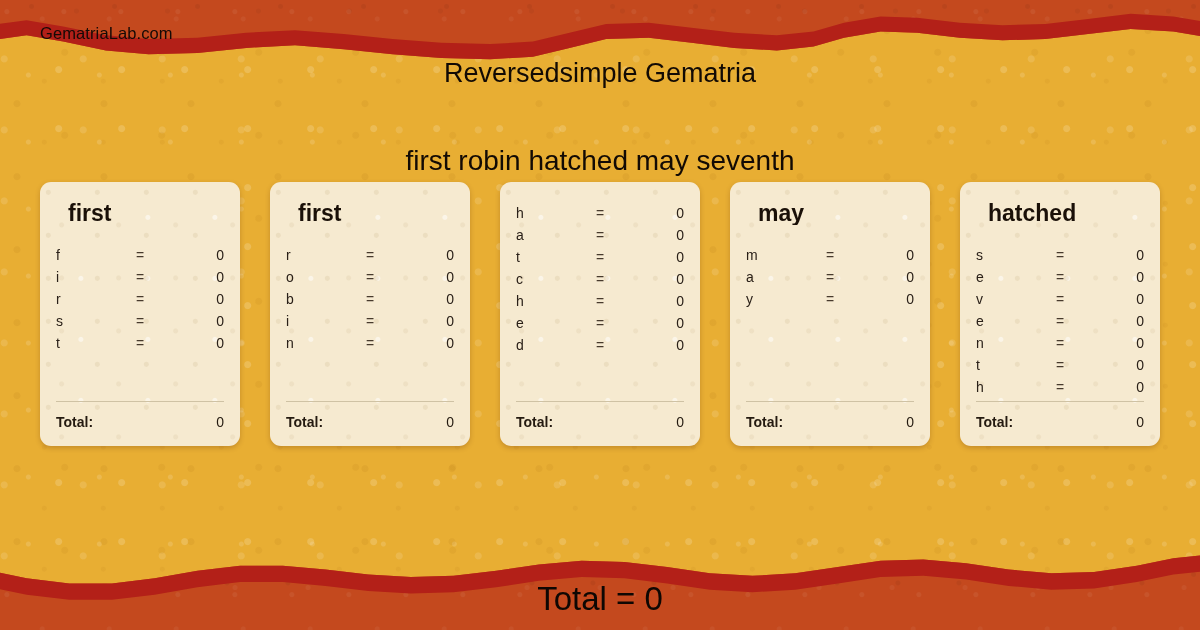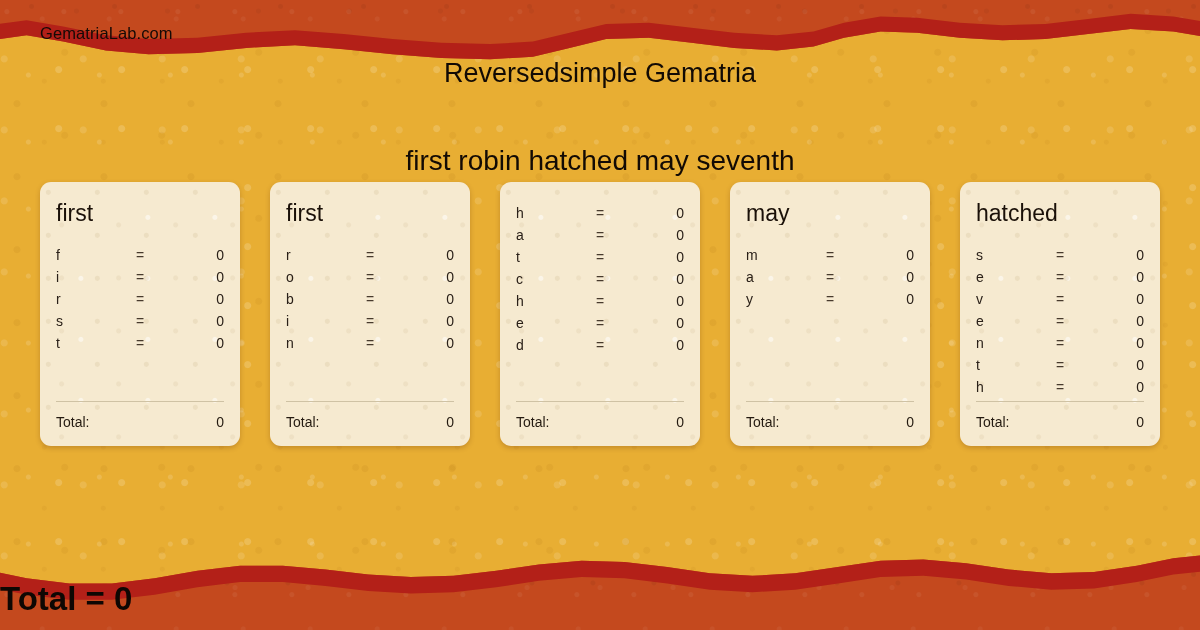--- a/index.html
+++ b/index.html
@@ -204,25 +204,26 @@
     border-radius: 11px;
     box-shadow: 0 2px 5px rgba(90,40,10,.25);
     padding: 20px 16px 16px 16px;
     display: flex;
     flex-direction: column;
   }
 
   .card-word {
     font-size: 23px;
     color: #1a1008;
-    font-weight: 400;
+    font-weight: 700;
     line-height: 1;
     margin-bottom: 19px;
     white-space: nowrap;
     overflow: hidden;
+    margin-left: 12px;
   }
 
   .letters {
     flex: 1 1 auto;
   }
 
   .letter-row {
     display: flex;
     align-items: center;
     height: 22px;
@@ -251,33 +252,33 @@
     margin: 0 0 12px 0;
   }
 
   .total-row {
     display: flex;
     align-items: center;
     font-size: 14px;
     color: #241a10;
   }
 
-  .total-row .total-label { flex: 1 1 auto; text-align: left; }
+  .total-row .total-label { flex: 1 1 auto; text-align: left; font-weight: bold; }
   .total-row .total-val  { flex: 0 0 auto; text-align: right; }
 
   
   .grand-total {
     position: absolute;
     left: 0;
     top: 580px;
     width: 1200px;
-    text-align: left;
+    text-align: center;
     font-size: 33px;
     color: #0e0703;
-    font-weight: 700;
+    font-weight: 400;
   }
 </style>
 </head>
 <body>
 
 <div class="stage">
   <div class="gold-band"></div>
   <div class="torn-edge"></div>
   <div class="torn-edge bottom"></div>
 

